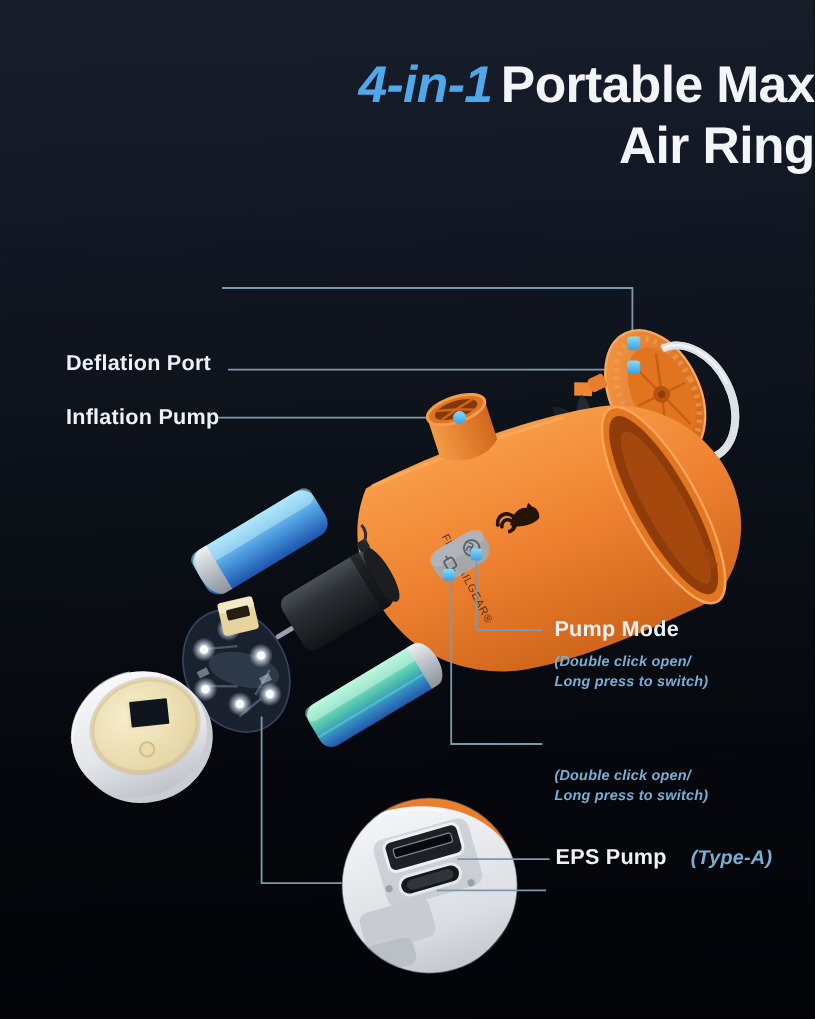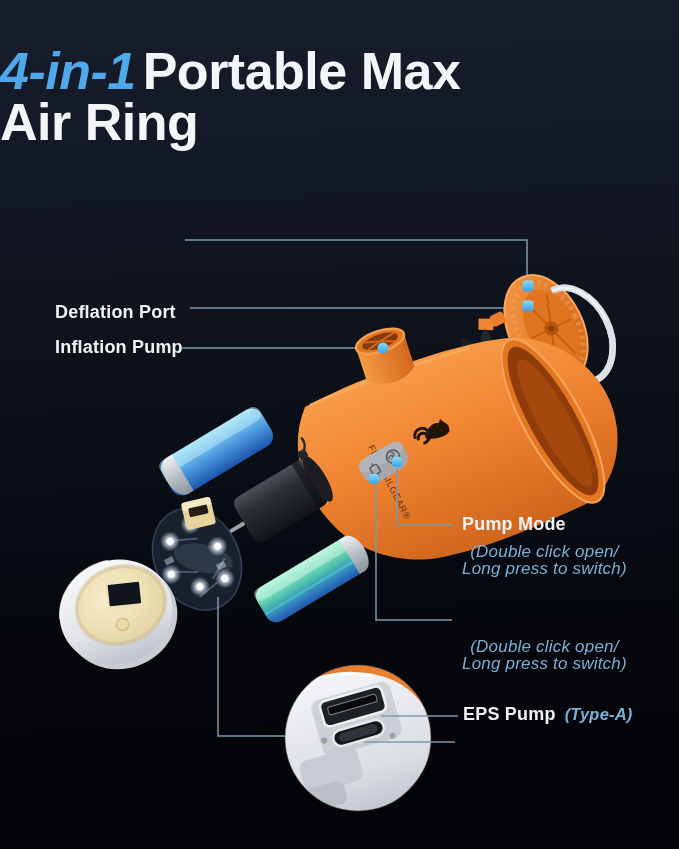--- a/index.html
+++ b/index.html
@@ -3,30 +3,30 @@
 <meta charset="utf-8">
 <style>
   html,body{margin:0;padding:0;background:#000;}
   .stage{
     position:relative;width:679px;height:849px;overflow:hidden;
     background:linear-gradient(178deg,#171d29 0%,#131926 16%,#0c1119 45%,#05070c 75%,#030408 100%);
     font-family:"Liberation Sans",sans-serif;
   }
   .stage svg{position:absolute;left:0;top:0;}
   .title{
-    position:absolute;left:0;right:0;top:46px;text-align:left;
-    font-size:52px;line-height:51px;font-weight:800;color:#f3f5f8;letter-spacing:-.5px;
+    position:absolute;left:0;right:0;top:46px;text-align:right;
+    font-size:43px;line-height:51px;font-weight:800;color:#f3f5f8;letter-spacing:-.5px;
   }
   .title .hl{color:#4fa8ea;font-style:italic;padding-right:7px;}
   .callout{position:absolute;font-size:18px;font-weight:600;color:#eef2f5;letter-spacing:.2px;white-space:nowrap;}
-  .note{position:absolute;font-size:17px;font-style:italic;font-weight:400;color:#79afd4;line-height:17px;letter-spacing:.2px;white-space:nowrap;text-align:center;}
-  .type{font-style:italic;font-weight:600;color:#79afd4;font-size:16.5px;margin-left:9px;}
+  .note{position:absolute;font-size:12px;font-style:italic;font-weight:700;color:#79afd4;line-height:17px;letter-spacing:.2px;white-space:nowrap;}
+  .type{font-style:italic;font-weight:600;color:#79afd4;font-size:16.5px;margin-left:20px;}
   
   .lb-hang{left:55px;top:229px;}
-  .lb-defl{left:55px;top:302px;}
+  .lb-defl{left:55px;top:292px;}
   .lb-infl{left:55px;top:337px;}
   
   .lb-pump{left:462px;top:514px;}
   .nt-pump{left:462px;top:543px;}
   .lb-lant{left:462px;top:609px;}
   .nt-lant{left:462px;top:638px;}
   .lb-eps{left:463px;top:704px;}
   .lb-chg{left:461px;top:731px;}
 </style>
 </head>

